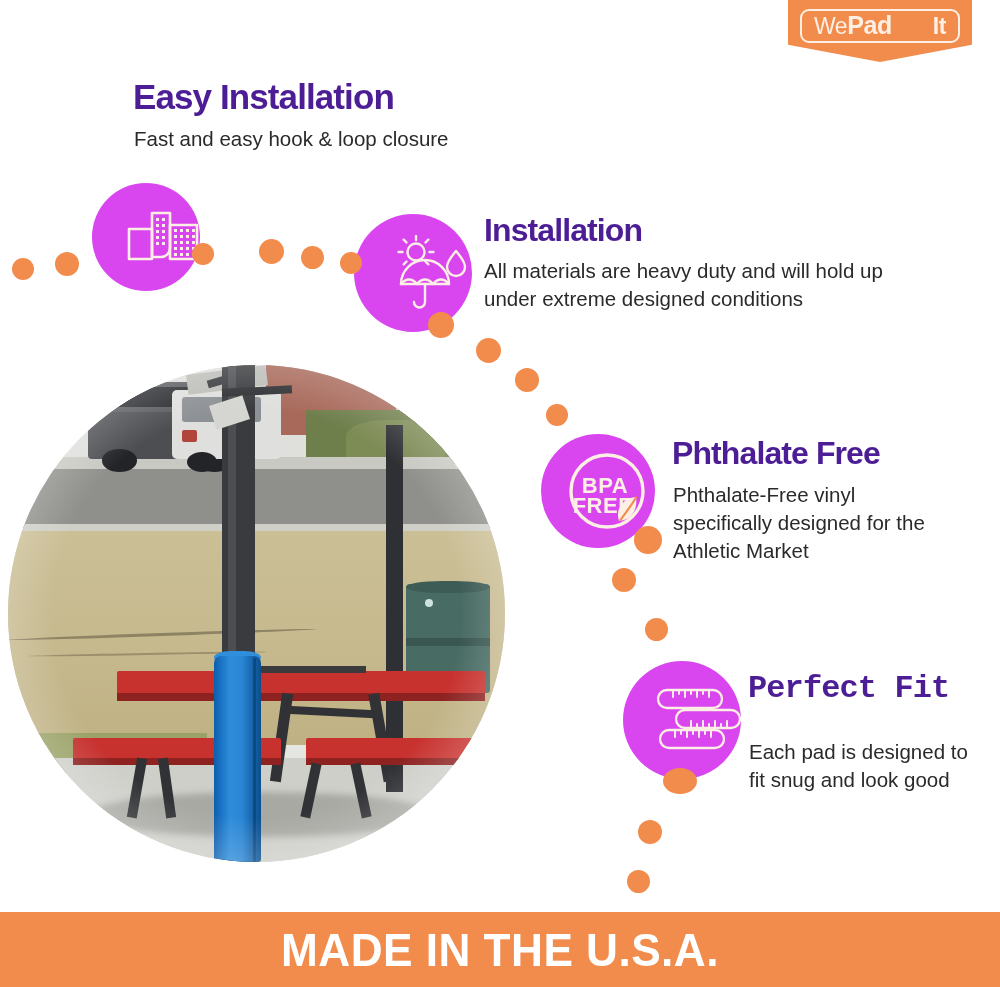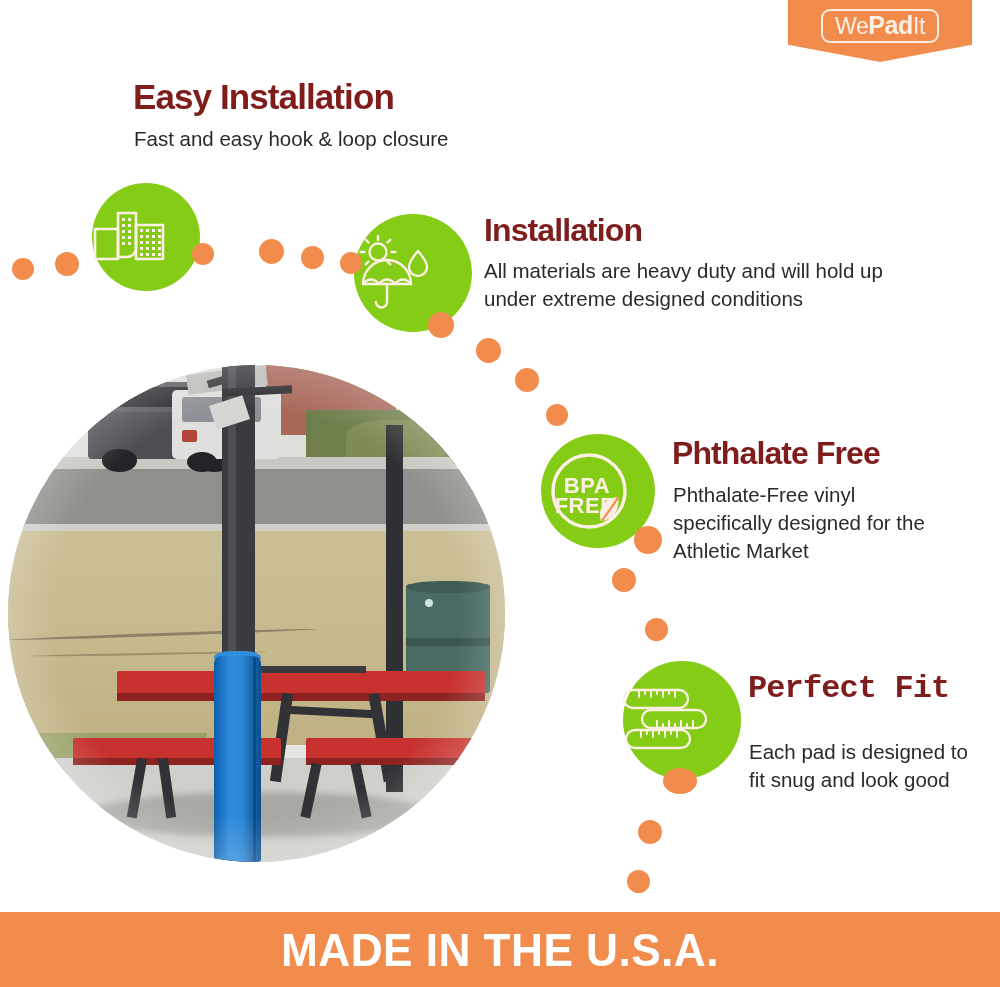--- a/index.html
+++ b/index.html
@@ -43,27 +43,27 @@
     white-space: nowrap;
   }
   #logo-frame span {
     font-size: 23px;
     color: #FDEFE3;
     letter-spacing: -0.4px;
     vertical-align: baseline;
   }
   .logo-we  { font-weight: 400; }
   .logo-pad { font-weight: 800; font-size: 25px !important; }
-  .logo-it  { font-weight: 400; }
+  .logo-it  { font-weight: 700; padding-left: 41px; }
 
   
   .feat-title {
     position: absolute;
     font-weight: 800;
-    color: #7f1d1d;
+    color: #4c1d95;
     letter-spacing: -0.9px;
     line-height: 1.05;
     white-space: nowrap;
   }
   .feat-desc {
     position: absolute;
     font-weight: 400;
     color: #2a2a2a;
     line-height: 1.36;
   }
@@ -76,25 +76,25 @@
 
   #t-phth  { left: 672px; top: 437px; font-size: 32px; }
   #d-phth  { left: 673px; top: 481px; font-size: 20.5px; width: 270px; }
 
   #t-fit   { left: 748px; top: 672px; font-size: 32px; font-family: Liberation Mono, monospace; }
   #d-fit   { left: 749px; top: 716px; font-size: 20.5px; width: 230px; margin-top: 22px; }
 
   
   .icon-circle {
     position: absolute;
-    background: #84cc16;
+    background: #d946ef;
     border-radius: 50%;
     display: flex;
     align-items: center;
-    justify-content: flex-start;
+    justify-content: flex-end;
   }
   #icon-install { left: 92px;  top: 183px; width: 108px; height: 108px; }
   #icon-weather { left: 354px; top: 214px; width: 118px; height: 118px; }
   #icon-bpa     { left: 541px; top: 434px; width: 114px; height: 114px; }
   #icon-fit     { left: 623px; top: 661px; width: 118px; height: 118px; }
 
   .icon-circle svg { display: block; }
 
   
   .blob {

